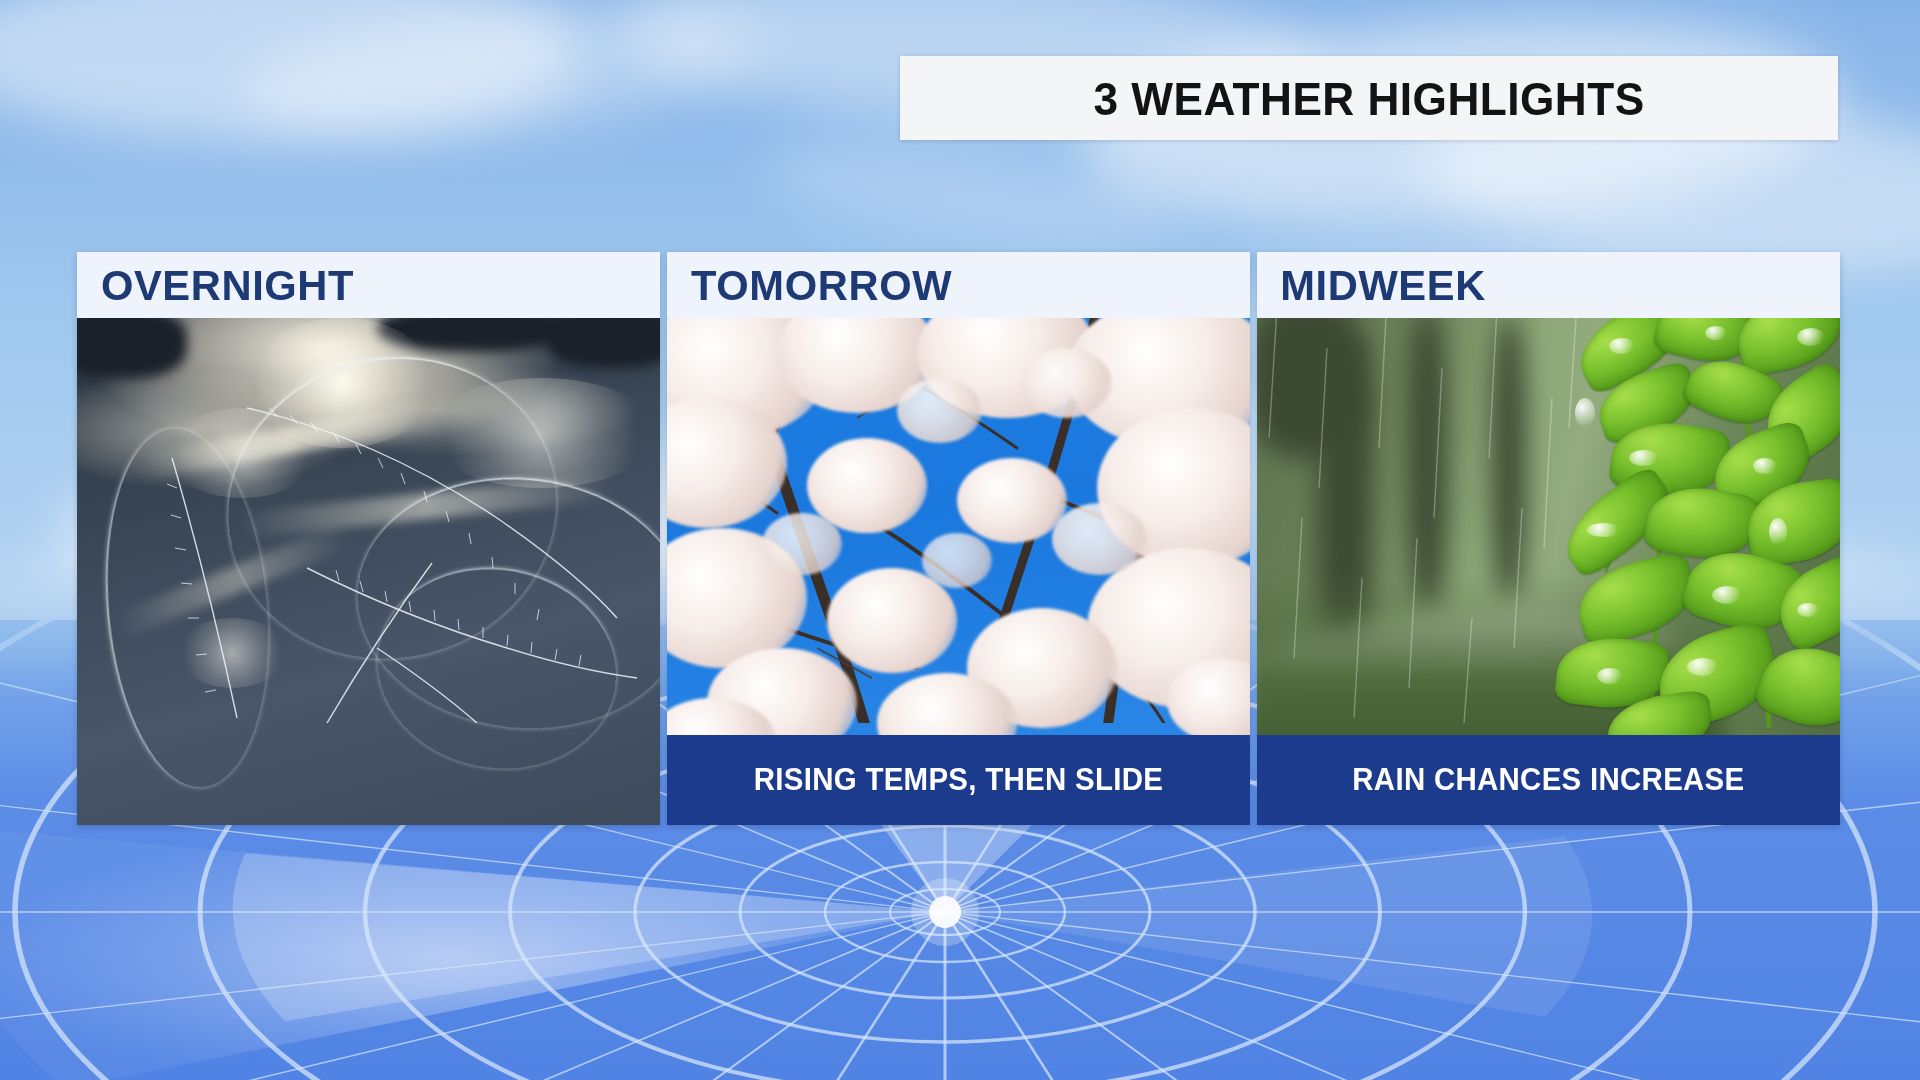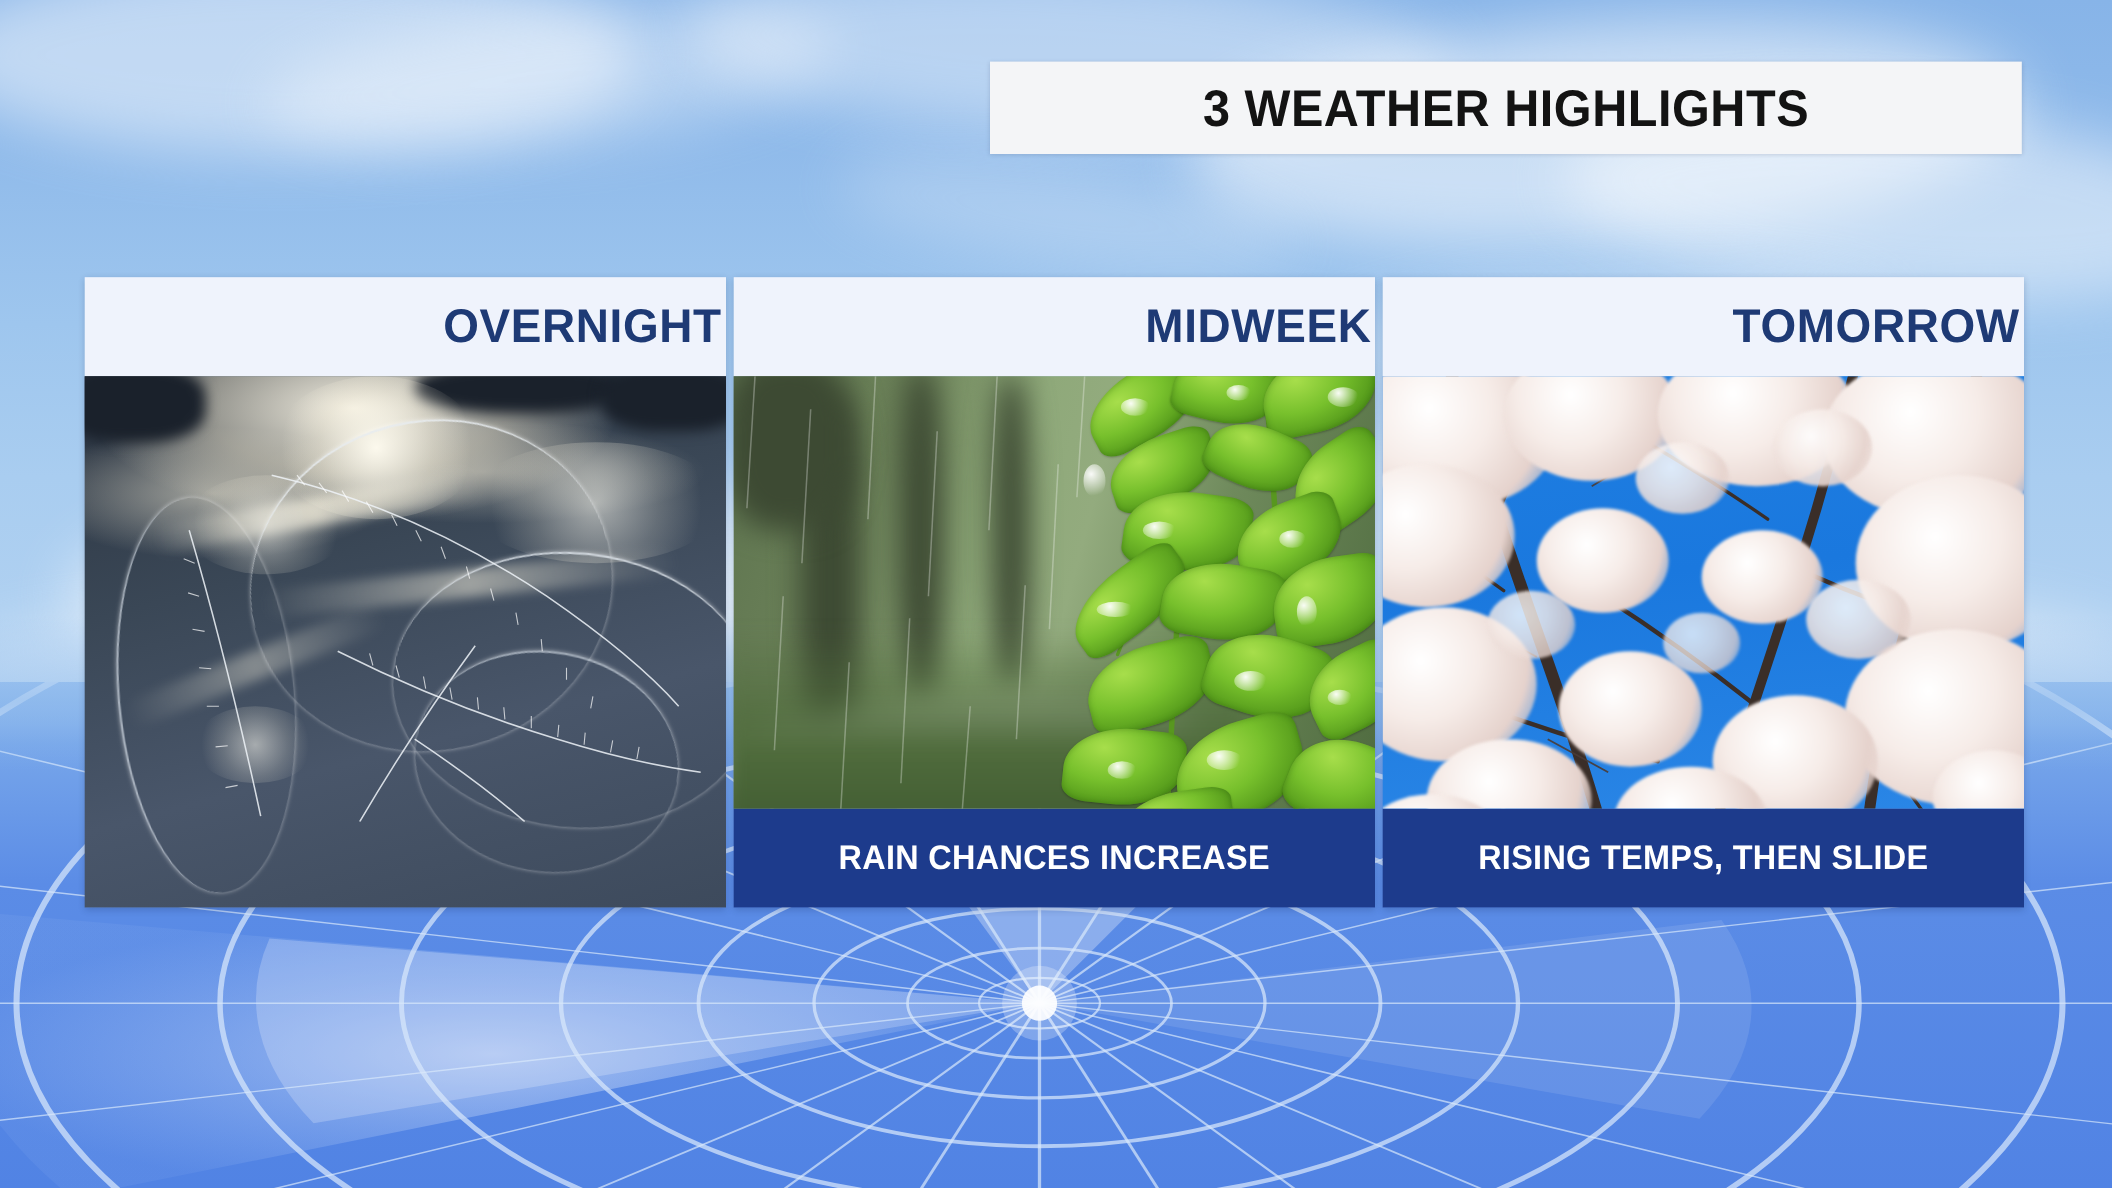--- a/index.html
+++ b/index.html
@@ -63,22 +63,22 @@
     transform:scaleX(.94);
     white-space:nowrap;
   }
 
   
   #cards { position:absolute; left:77px; top:252px; width:1763px; height:573px; display:flex; gap:7px; }
   .card { width:583px; height:573px; display:flex; flex-direction:column;
           box-shadow:0 2px 6px rgba(15,35,80,.22); }
 
   .card-header {
-    height:90px; background:#eff3fc;
-    display:flex; align-items:center; justify-content:flex-end;
+    height:66px; background:#eff3fc;
+    display:flex; align-items:center; justify-content:flex-start;padding-left:20px;
   }
   .card-header .hdr-text {
     color:#1e3a75; font-weight:bold; font-size:43px; letter-spacing:.6px;
     transform:scaleX(.97);
   }
 
   .card-photo { flex:1; position:relative; overflow:hidden; }
 
   .card-caption {
     height:90px; background:#1d3b8c;
@@ -317,92 +317,20 @@
                    M358 303 l-1 -11 M382 312 l-1 -11 M406 320 l0 -11 M430 328 l1 -11
                    M454 335 l1 -11 M478 342 l2 -11 M502 348 l2 -11"></path>
         </g>
       </svg>
     </div>
 
   </div>
 
   <div class="card">
     <div class="card-header">
-      <span class="hdr-text">MIDWEEK</span>
-    </div>
-
-    <div class="card-photo photo-leaves">
-      <div class="lv-blur-tree" style="left:60px;top:20px;width:55px;height:330px;"></div>
-      <div class="lv-blur-tree" style="left:150px;top:-10px;width:40px;height:300px;"></div>
-      <div class="lv-blur-tree" style="left:235px;top:0px;width:34px;height:280px;"></div>
-      <div class="lv-blur-tree" style="left:-10px;top:-20px;width:120px;height:160px;"></div>
-      <div class="lv-path"></div>
-      <div class="lv-grass"></div>
-
-      <svg width="583" height="405" style="position:absolute;left:0;top:0">
-        <g stroke="#ffffff" stroke-opacity="0.30" stroke-width="1.4">
-          <line x1="20" y1="-10" x2="12" y2="120"></line>
-          <line x1="70" y1="30" x2="62" y2="170"></line>
-          <line x1="130" y1="-20" x2="122" y2="130"></line>
-          <line x1="185" y1="50" x2="177" y2="200"></line>
-          <line x1="240" y1="-10" x2="232" y2="140"></line>
-          <line x1="295" y1="80" x2="287" y2="230"></line>
-          <line x1="45" y1="200" x2="37" y2="340"></line>
-          <line x1="160" y1="220" x2="152" y2="370"></line>
-          <line x1="265" y1="190" x2="257" y2="330"></line>
-          <line x1="215" y1="300" x2="207" y2="405"></line>
-          <line x1="105" y1="260" x2="97" y2="400"></line>
-          <line x1="320" y1="-15" x2="312" y2="110"></line>
-        </g>
-      </svg>
-
-      <div class="lv-stem" style="left:400px;top:60px;width:5px;height:350px;transform:rotate(3deg);"></div>
-      <div class="lv-stem" style="left:495px;top:-10px;width:5px;height:420px;transform:rotate(-4deg);"></div>
-      <div class="lv-stem" style="left:375px;top:110px;width:3px;height:150px;transform:rotate(22deg);"></div>
-
-      <div class="lv-leaf" style="left:318px;top:-5px;width:110px;height:62px;transform:rotate(-28deg);"></div>
-      <div class="lv-leaf" style="left:400px;top:-15px;width:95px;height:58px;transform:rotate(14deg);"></div>
-      <div class="lv-leaf" style="left:480px;top:-20px;width:105px;height:70px;transform:rotate(-12deg);"></div>
-      <div class="lv-leaf" style="left:340px;top:55px;width:100px;height:60px;transform:rotate(-18deg);"></div>
-      <div class="lv-leaf" style="left:430px;top:45px;width:92px;height:58px;transform:rotate(24deg);"></div>
-      <div class="lv-leaf" style="left:505px;top:60px;width:95px;height:72px;transform:rotate(-34deg);"></div>
-      <div class="lv-leaf" style="left:355px;top:105px;width:115px;height:72px;transform:rotate(8deg);"></div>
-      <div class="lv-leaf" style="left:455px;top:115px;width:100px;height:68px;transform:rotate(-20deg);"></div>
-      <div class="lv-leaf" style="left:300px;top:175px;width:120px;height:58px;transform:rotate(-36deg);"></div>
-      <div class="lv-leaf" style="left:390px;top:170px;width:110px;height:70px;transform:rotate(10deg);"></div>
-      <div class="lv-leaf" style="left:490px;top:165px;width:105px;height:78px;transform:rotate(-8deg);"></div>
-      <div class="lv-leaf" style="left:320px;top:245px;width:118px;height:72px;transform:rotate(-14deg);"></div>
-      <div class="lv-leaf" style="left:430px;top:235px;width:112px;height:76px;transform:rotate(18deg);"></div>
-      <div class="lv-leaf" style="left:520px;top:250px;width:90px;height:70px;transform:rotate(-26deg);"></div>
-      <div class="lv-leaf" style="left:300px;top:320px;width:110px;height:70px;transform:rotate(6deg);"></div>
-      <div class="lv-leaf" style="left:400px;top:315px;width:120px;height:85px;transform:rotate(-16deg);"></div>
-      <div class="lv-leaf" style="left:505px;top:330px;width:100px;height:78px;transform:rotate(22deg);"></div>
-      <div class="lv-leaf" style="left:350px;top:378px;width:105px;height:60px;transform:rotate(-8deg);"></div>
-
-      <div class="lv-drop" style="left:352px;top:20px;width:26px;height:16px;"></div>
-      <div class="lv-drop" style="left:448px;top:8px;width:22px;height:14px;"></div>
-      <div class="lv-drop" style="left:540px;top:10px;width:28px;height:18px;"></div>
-      <div class="lv-drop" style="left:372px;top:132px;width:30px;height:16px;"></div>
-      <div class="lv-drop" style="left:496px;top:140px;width:24px;height:16px;"></div>
-      <div class="lv-drop" style="left:330px;top:205px;width:34px;height:14px;"></div>
-      <div class="lv-drop" style="left:455px;top:268px;width:30px;height:18px;"></div>
-      <div class="lv-drop" style="left:540px;top:285px;width:22px;height:14px;"></div>
-      <div class="lv-drop" style="left:340px;top:350px;width:26px;height:16px;"></div>
-      <div class="lv-drop" style="left:430px;top:340px;width:32px;height:18px;"></div>
-      <div class="lv-drop" style="left:318px;top:80px;width:20px;height:30px;"></div>
-      <div class="lv-drop" style="left:512px;top:200px;width:18px;height:28px;"></div>
-    </div>
-
-    <div class="card-caption">
-      <span class="cap-text">RAIN CHANCES INCREASE</span>
-    </div>
-  </div>
-
-  <div class="card">
-    <div class="card-header">
       <span class="hdr-text">TOMORROW</span>
     </div>
 
     <div class="card-photo photo-blossom">
       <svg width="583" height="405" style="position:absolute;left:0;top:0">
         <g stroke="#3a2e28" fill="none" stroke-linecap="round">
           <path d="M60 -10 Q100 120 150 260 Q180 345 200 415" stroke-width="11"></path>
           <path d="M150 5  Q120 90 70 200" stroke-width="6"></path>
           <path d="M430 -10 Q400 110 360 230 Q330 320 300 415" stroke-width="9"></path>
           <path d="M540 0 Q505 120 470 250 Q450 330 440 415" stroke-width="10"></path>
@@ -443,13 +371,85 @@
       <div class="bl-blob" style="left:255px;top:215px;width:70px;height:55px;opacity:.75"></div>
       <div class="bl-blob" style="left:500px;top:340px;width:110px;height:85px;"></div>
       <div class="bl-blob" style="left:-20px;top:380px;width:130px;height:90px;"></div>
     </div>
 
     <div class="card-caption">
       <span class="cap-text">RISING TEMPS, THEN SLIDE</span>
     </div>
   </div>
 
+  <div class="card">
+    <div class="card-header">
+      <span class="hdr-text">MIDWEEK</span>
+    </div>
+
+    <div class="card-photo photo-leaves">
+      <div class="lv-blur-tree" style="left:60px;top:20px;width:55px;height:330px;"></div>
+      <div class="lv-blur-tree" style="left:150px;top:-10px;width:40px;height:300px;"></div>
+      <div class="lv-blur-tree" style="left:235px;top:0px;width:34px;height:280px;"></div>
+      <div class="lv-blur-tree" style="left:-10px;top:-20px;width:120px;height:160px;"></div>
+      <div class="lv-path"></div>
+      <div class="lv-grass"></div>
+
+      <svg width="583" height="405" style="position:absolute;left:0;top:0">
+        <g stroke="#ffffff" stroke-opacity="0.30" stroke-width="1.4">
+          <line x1="20" y1="-10" x2="12" y2="120"></line>
+          <line x1="70" y1="30" x2="62" y2="170"></line>
+          <line x1="130" y1="-20" x2="122" y2="130"></line>
+          <line x1="185" y1="50" x2="177" y2="200"></line>
+          <line x1="240" y1="-10" x2="232" y2="140"></line>
+          <line x1="295" y1="80" x2="287" y2="230"></line>
+          <line x1="45" y1="200" x2="37" y2="340"></line>
+          <line x1="160" y1="220" x2="152" y2="370"></line>
+          <line x1="265" y1="190" x2="257" y2="330"></line>
+          <line x1="215" y1="300" x2="207" y2="405"></line>
+          <line x1="105" y1="260" x2="97" y2="400"></line>
+          <line x1="320" y1="-15" x2="312" y2="110"></line>
+        </g>
+      </svg>
+
+      <div class="lv-stem" style="left:400px;top:60px;width:5px;height:350px;transform:rotate(3deg);"></div>
+      <div class="lv-stem" style="left:495px;top:-10px;width:5px;height:420px;transform:rotate(-4deg);"></div>
+      <div class="lv-stem" style="left:375px;top:110px;width:3px;height:150px;transform:rotate(22deg);"></div>
+
+      <div class="lv-leaf" style="left:318px;top:-5px;width:110px;height:62px;transform:rotate(-28deg);"></div>
+      <div class="lv-leaf" style="left:400px;top:-15px;width:95px;height:58px;transform:rotate(14deg);"></div>
+      <div class="lv-leaf" style="left:480px;top:-20px;width:105px;height:70px;transform:rotate(-12deg);"></div>
+      <div class="lv-leaf" style="left:340px;top:55px;width:100px;height:60px;transform:rotate(-18deg);"></div>
+      <div class="lv-leaf" style="left:430px;top:45px;width:92px;height:58px;transform:rotate(24deg);"></div>
+      <div class="lv-leaf" style="left:505px;top:60px;width:95px;height:72px;transform:rotate(-34deg);"></div>
+      <div class="lv-leaf" style="left:355px;top:105px;width:115px;height:72px;transform:rotate(8deg);"></div>
+      <div class="lv-leaf" style="left:455px;top:115px;width:100px;height:68px;transform:rotate(-20deg);"></div>
+      <div class="lv-leaf" style="left:300px;top:175px;width:120px;height:58px;transform:rotate(-36deg);"></div>
+      <div class="lv-leaf" style="left:390px;top:170px;width:110px;height:70px;transform:rotate(10deg);"></div>
+      <div class="lv-leaf" style="left:490px;top:165px;width:105px;height:78px;transform:rotate(-8deg);"></div>
+      <div class="lv-leaf" style="left:320px;top:245px;width:118px;height:72px;transform:rotate(-14deg);"></div>
+      <div class="lv-leaf" style="left:430px;top:235px;width:112px;height:76px;transform:rotate(18deg);"></div>
+      <div class="lv-leaf" style="left:520px;top:250px;width:90px;height:70px;transform:rotate(-26deg);"></div>
+      <div class="lv-leaf" style="left:300px;top:320px;width:110px;height:70px;transform:rotate(6deg);"></div>
+      <div class="lv-leaf" style="left:400px;top:315px;width:120px;height:85px;transform:rotate(-16deg);"></div>
+      <div class="lv-leaf" style="left:505px;top:330px;width:100px;height:78px;transform:rotate(22deg);"></div>
+      <div class="lv-leaf" style="left:350px;top:378px;width:105px;height:60px;transform:rotate(-8deg);"></div>
+
+      <div class="lv-drop" style="left:352px;top:20px;width:26px;height:16px;"></div>
+      <div class="lv-drop" style="left:448px;top:8px;width:22px;height:14px;"></div>
+      <div class="lv-drop" style="left:540px;top:10px;width:28px;height:18px;"></div>
+      <div class="lv-drop" style="left:372px;top:132px;width:30px;height:16px;"></div>
+      <div class="lv-drop" style="left:496px;top:140px;width:24px;height:16px;"></div>
+      <div class="lv-drop" style="left:330px;top:205px;width:34px;height:14px;"></div>
+      <div class="lv-drop" style="left:455px;top:268px;width:30px;height:18px;"></div>
+      <div class="lv-drop" style="left:540px;top:285px;width:22px;height:14px;"></div>
+      <div class="lv-drop" style="left:340px;top:350px;width:26px;height:16px;"></div>
+      <div class="lv-drop" style="left:430px;top:340px;width:32px;height:18px;"></div>
+      <div class="lv-drop" style="left:318px;top:80px;width:20px;height:30px;"></div>
+      <div class="lv-drop" style="left:512px;top:200px;width:18px;height:28px;"></div>
+    </div>
+
+    <div class="card-caption">
+      <span class="cap-text">RAIN CHANCES INCREASE</span>
+    </div>
+  </div>
+
 </div>
 
 </body></html>

